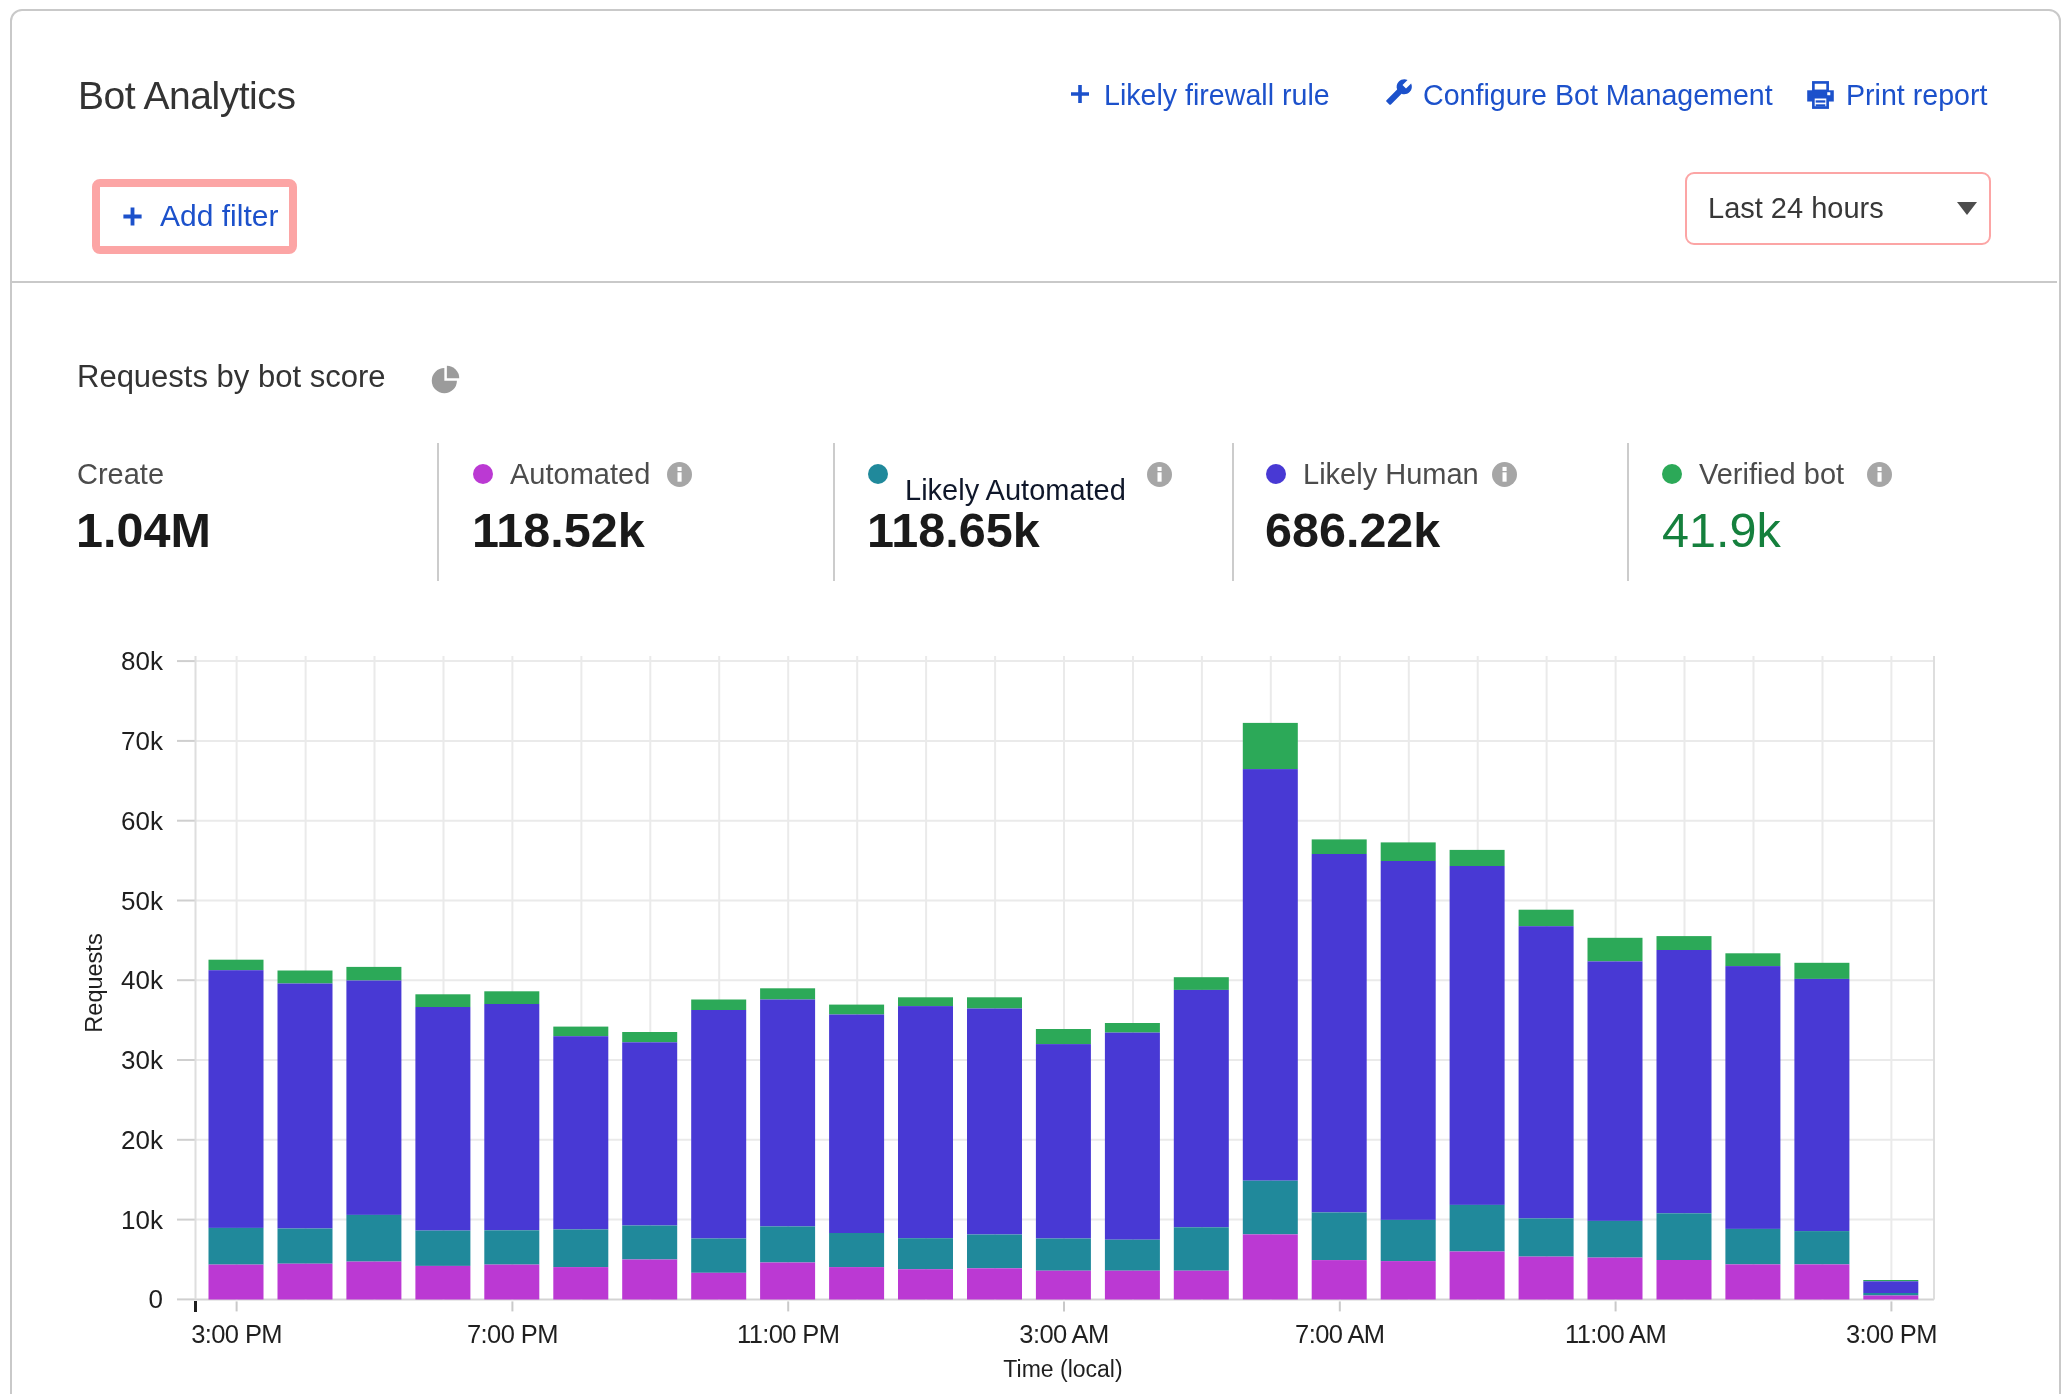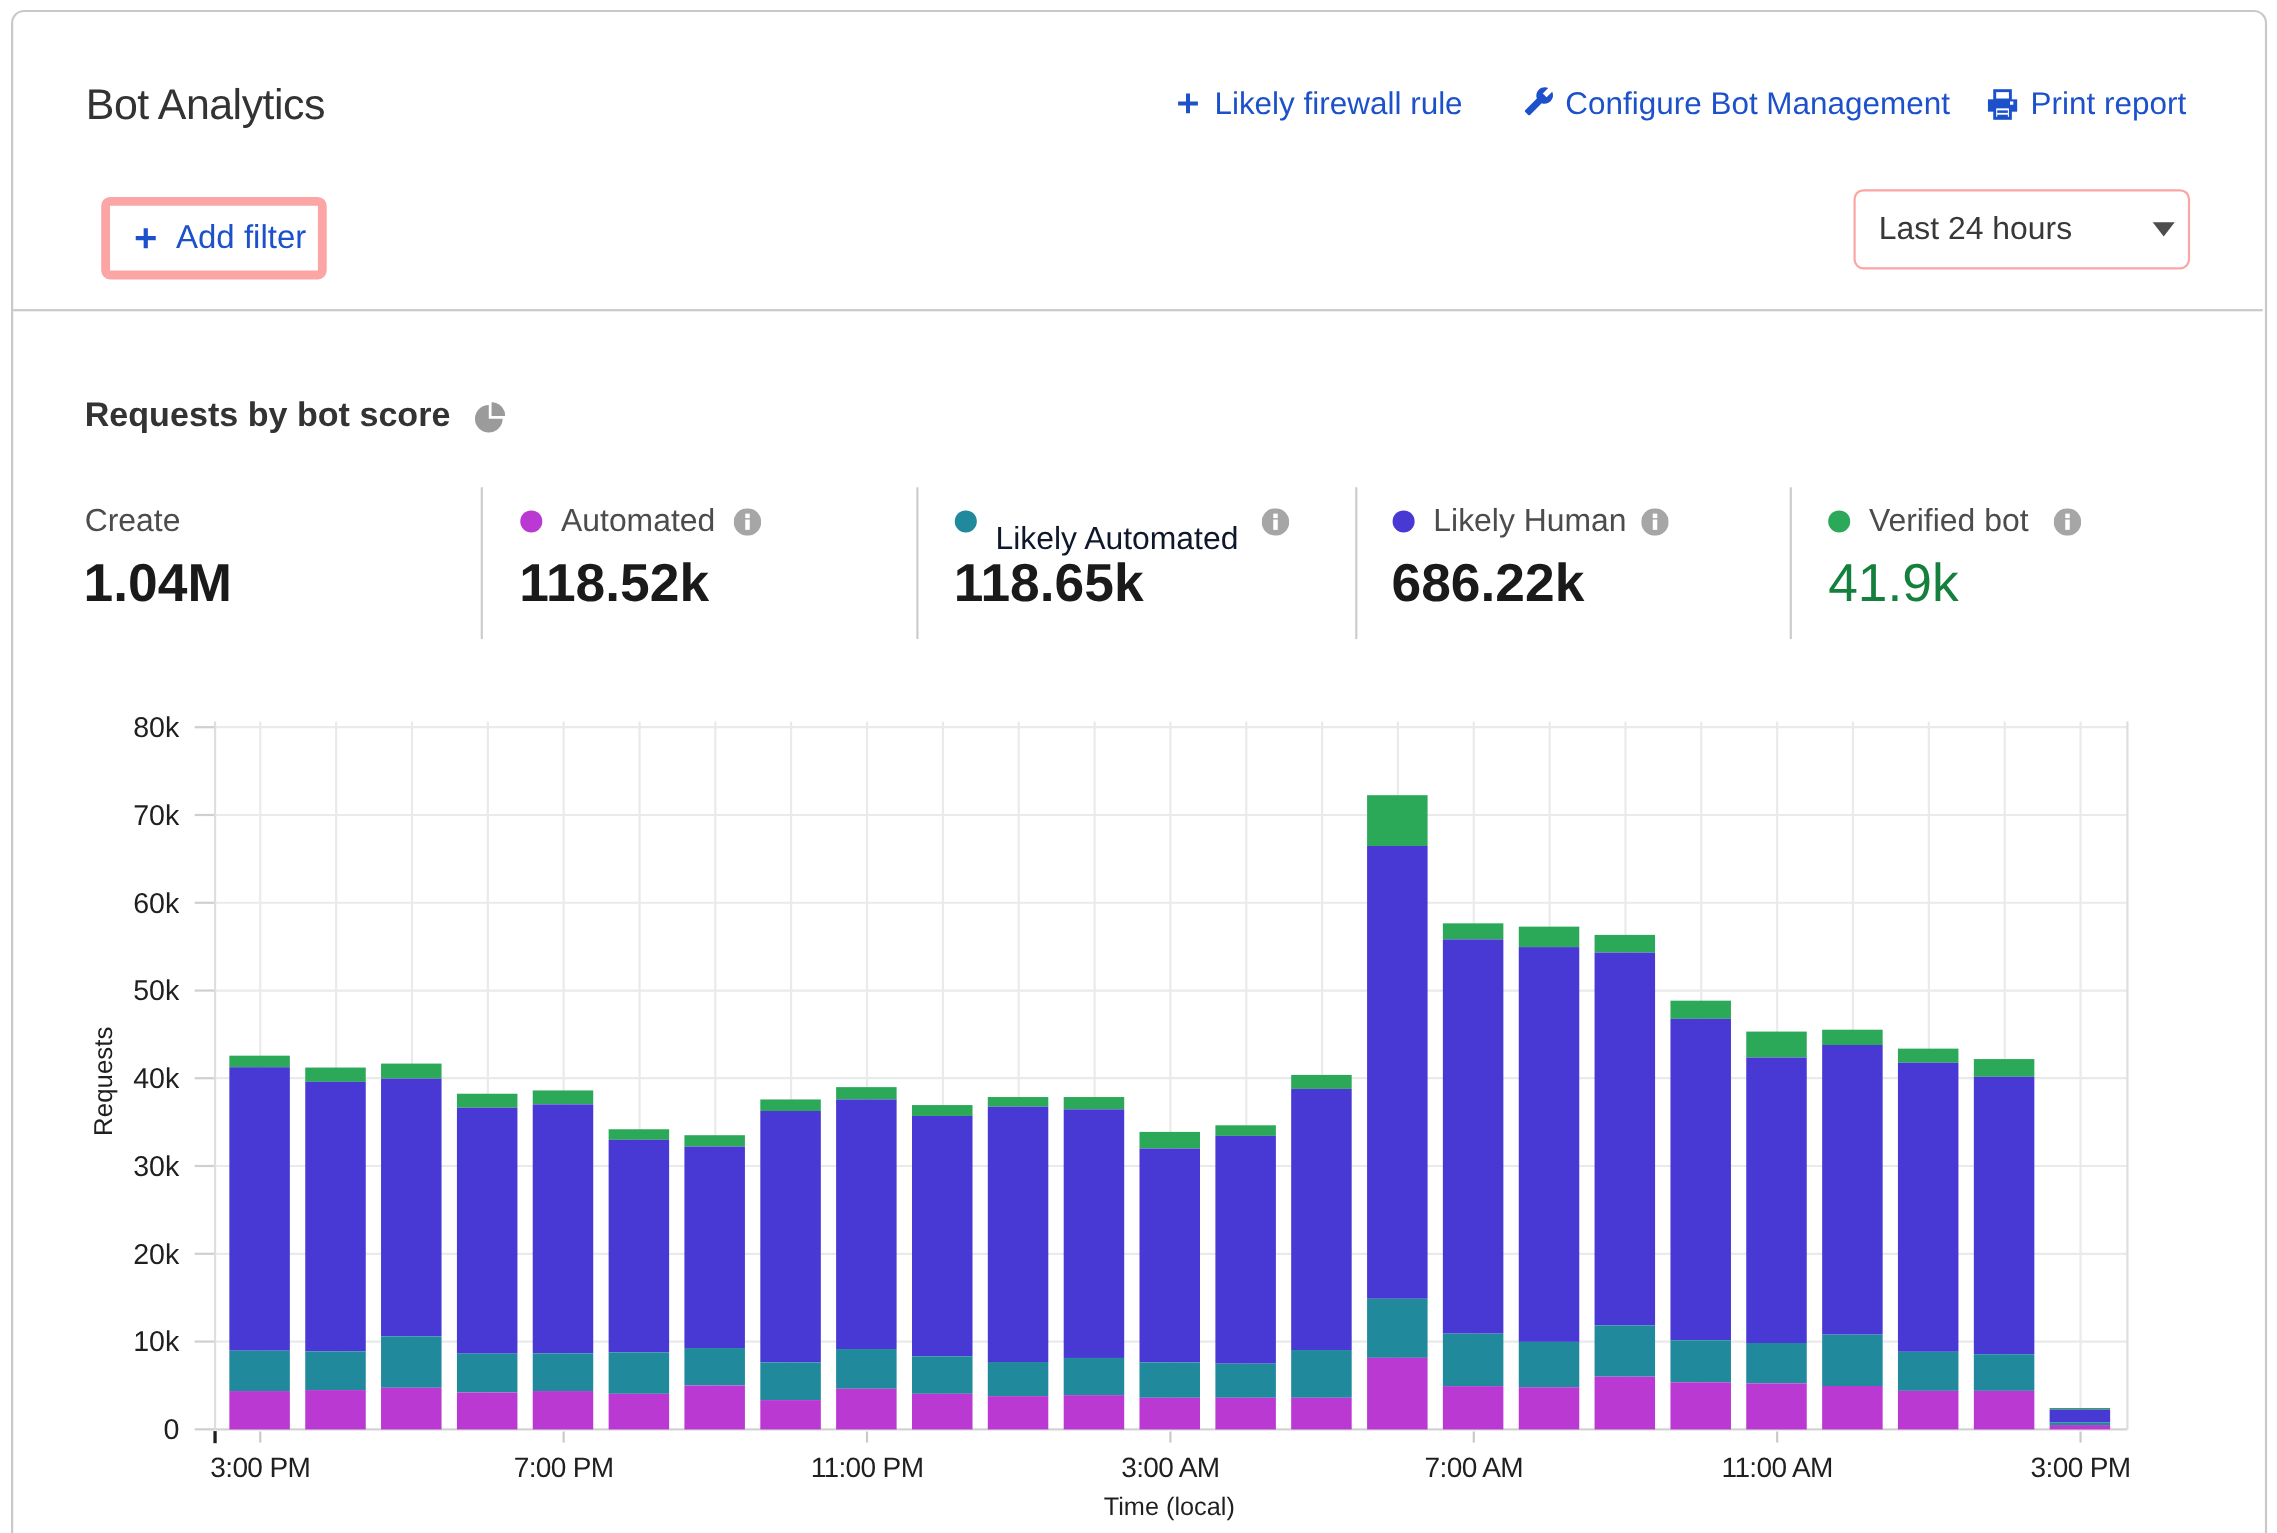--- a/index.html
+++ b/index.html
@@ -38,21 +38,21 @@
 <div class="abs" style="left:60px;top:14px;font-size:30px;line-height:1;color:#1c51cb;white-space:nowrap;">Add filter</div>
 </div>
 
 <div class="abs" style="left:1685px;top:172px;width:302px;height:69px;border:2px solid #fca5a5;border-radius:9px;">
 <div class="abs" style="left:21px;top:20px;font-size:29px;line-height:1;color:#383838;white-space:nowrap;">Last 24 hours</div>
 <svg class="abs" style="left:269px;top:27px;" width="22" height="15" viewBox="0 0 22 15">
       <path d="M1 1h20L11 14z" fill="#4d4d4d"></path>
     </svg>
 </div>
 
-<div class="abs" style="left:77px;top:361px;font-size:31px;line-height:1;font-weight:700;color:#333;">Requests by bot score</div>
+<div class="abs" style="left:77px;top:361px;font-size:31px;line-height:1;font-weight:400;color:#333;">Requests by bot score</div>
 <svg class="abs" style="left:431px;top:365px;" width="29" height="29" viewBox="0 0 30 30">
 <path fill="#9b9b9b" d="M13.8 16.2 L13.8 3.2 A13 13 0 1 0 26.8 16.2 Z"></path>
 <path fill="#9b9b9b" d="M16.4 13.6 L16.4 0.8 A12.8 12.8 0 0 1 29.2 13.6 Z"></path>
 </svg>
 
 <div class="abs" style="left:437px;top:443px;width:2px;height:138px;background:#ccc;"></div>
 <div class="abs" style="left:833px;top:443px;width:2px;height:138px;background:#ccc;"></div>
 <div class="abs" style="left:1231.5px;top:443px;width:2px;height:138px;background:#ccc;"></div>
 <div class="abs" style="left:1626.5px;top:443px;width:2px;height:138px;background:#ccc;"></div>
 

